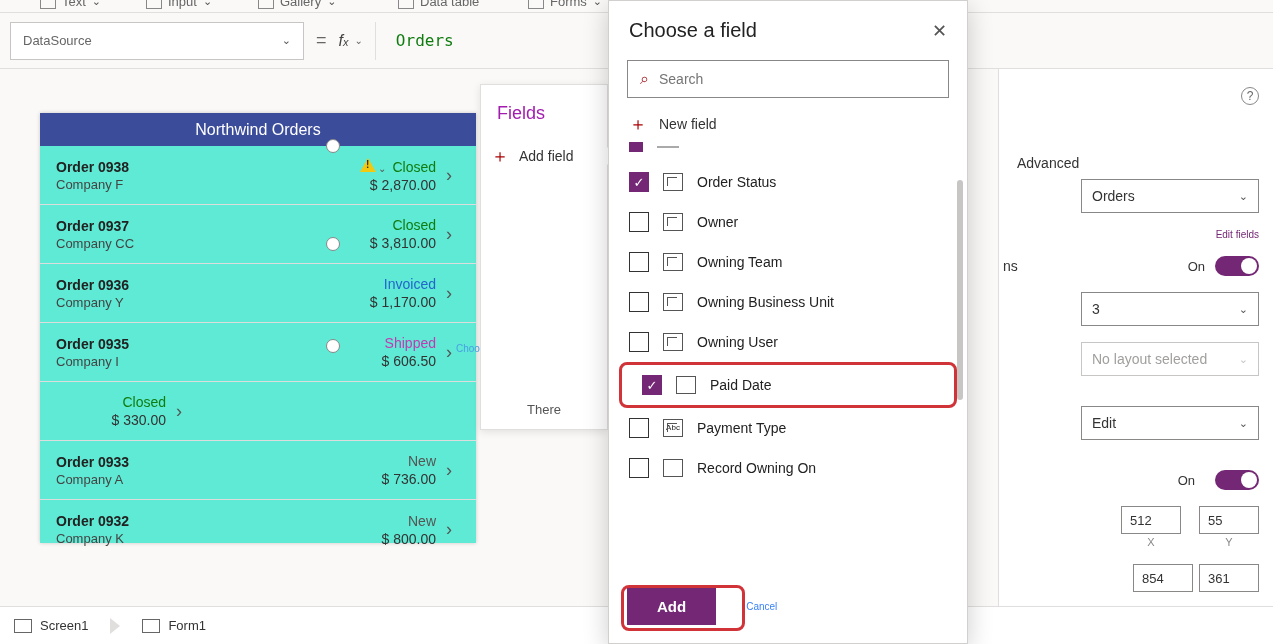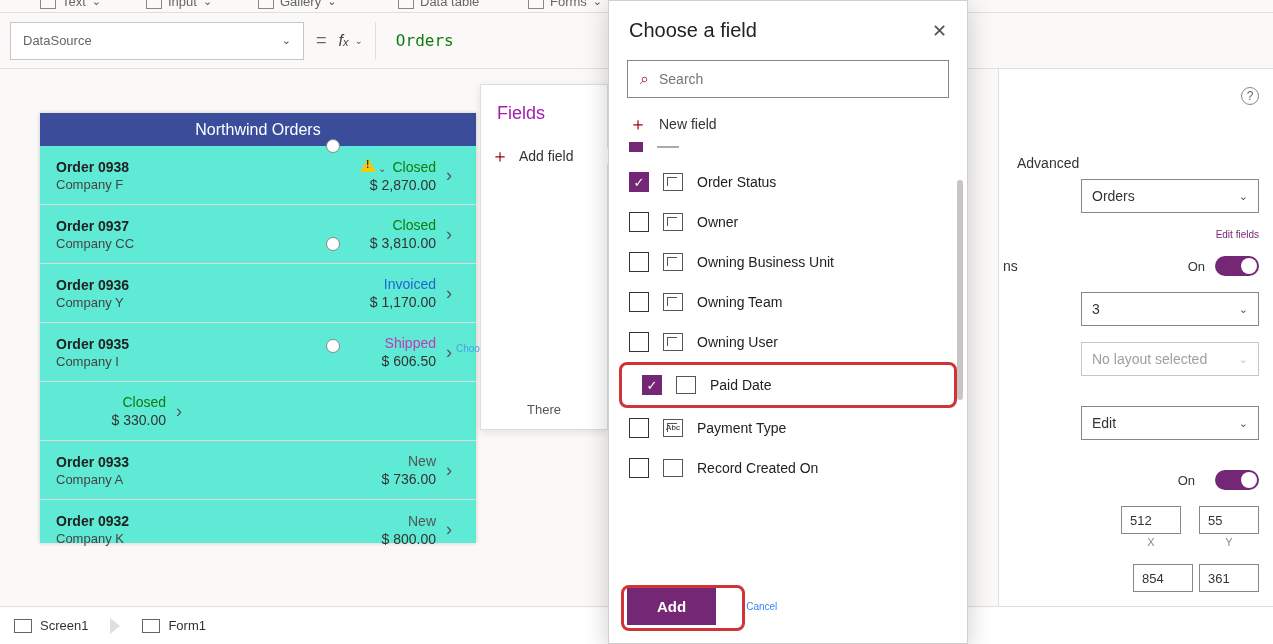--- a/index.html
+++ b/index.html
@@ -262,46 +262,46 @@
         <span>Order Status</span>
       </div>
     <div class="field-item">
         <span class="chk"></span>
         <span class="fld-icon"></span>
         <span>Owner</span>
       </div>
     <div class="field-item">
         <span class="chk"></span>
         <span class="fld-icon"></span>
+        <span>Owning Team</span>
+      </div>
+    <div class="field-item">
+        <span class="chk"></span>
+        <span class="fld-icon"></span>
         <span>Owning Business Unit</span>
-      </div>
-    <div class="field-item">
-        <span class="chk"></span>
-        <span class="fld-icon"></span>
-        <span>Owning Team</span>
       </div>
     <div class="field-item">
         <span class="chk"></span>
         <span class="fld-icon"></span>
         <span>Owning User</span>
       </div>
     <div class="field-item highlight-box" style="margin:0 10px; border-radius:8px;">
         <span class="chk checked">✓</span>
         <span class="fld-icon date"></span>
         <span>Paid Date</span>
       </div>
     <div class="field-item">
         <span class="chk"></span>
         <span class="fld-icon abc">Abc</span>
         <span>Payment Type</span>
       </div>
     <div class="field-item">
         <span class="chk"></span>
         <span class="fld-icon date"></span>
-        <span>Record Created On</span>
+        <span>Record Owning On</span>
       </div>
     <div class="field-scroll"></div>
   </div>
 
   <div class="chooser-foot">
     <button class="btn-add">Add</button>
     <button class="btn-cancel">Cancel</button>
     <div class="add-highlight"></div>
   </div>
 </div>

